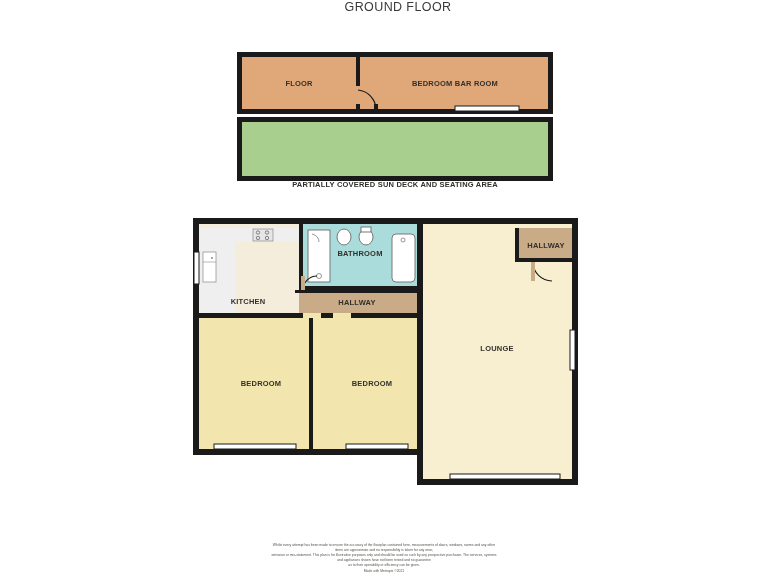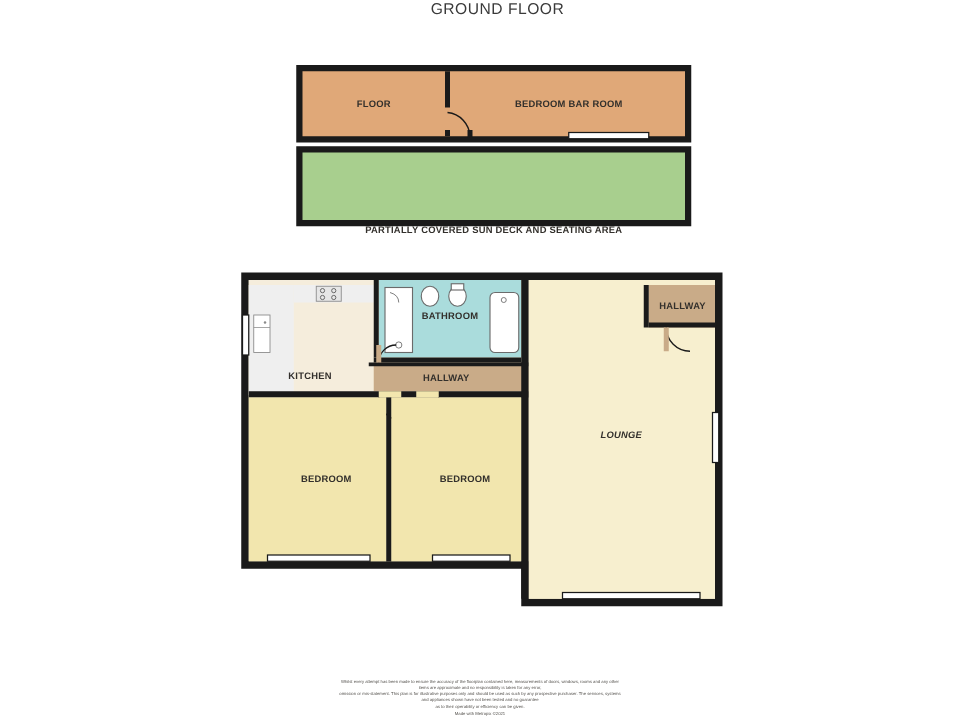--- a/index.html
+++ b/index.html
@@ -163,21 +163,21 @@
   </g>
 </svg>
 
 <div class="room-label" style="left:299px; top:83px;">FLOOR</div>
 <div class="room-label" style="left:455px; top:83px;">BEDROOM BAR ROOM</div>
 <div class="room-label" style="left:395px; top:152px;margin-top:32px;">PARTIALLY COVERED SUN DECK AND SEATING AREA</div>
 <div class="room-label" style="left:248px; top:269px;margin-top:32px;">KITCHEN</div>
 <div class="room-label" style="left:360px; top:253px;">BATHROOM</div>
 <div class="room-label" style="left:357px; top:302px;">HALLWAY</div>
 <div class="room-label" style="left:546px; top:245px;">HALLWAY</div>
-<div class="room-label" style="left:497px; top:348px;font-style:italic;">LOUNGE</div>
+<div class="room-label" style="left:497px; top:348px;">LOUNGE</div>
 <div class="room-label" style="left:261px; top:383px;">BEDROOM</div>
 <div class="room-label" style="left:372px; top:383px;">BEDROOM</div>
 
 <div class="disclaimer">
   <div>Whilst every attempt has been made to ensure the accuracy of the floorplan contained here, measurements of doors, windows, rooms and any other items are approximate and no responsibility is taken for any error,</div>
   <div>omission or mis-statement. This plan is for illustrative purposes only and should be used as such by any prospective purchaser. The services, systems and appliances shown have not been tested and no guarantee</div>
   <div>as to their operability or efficiency can be given.</div>
   <div class="made-with">Made with Metropix ©2021</div>
 </div>
 

